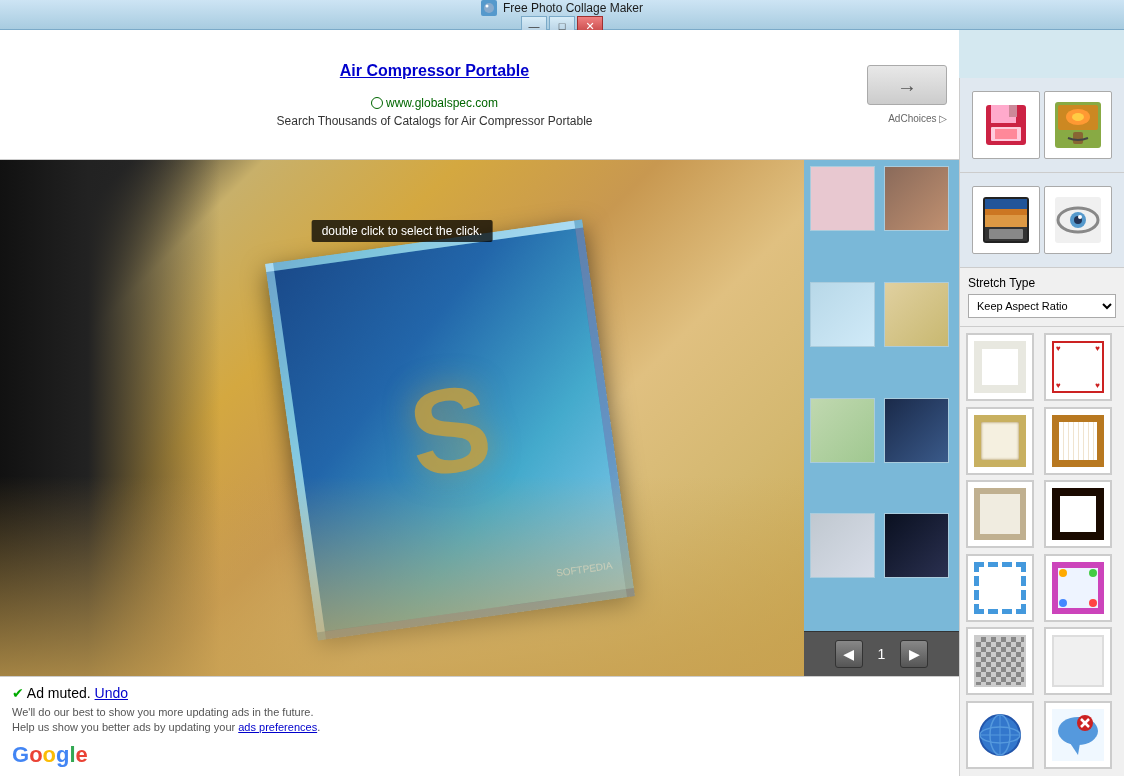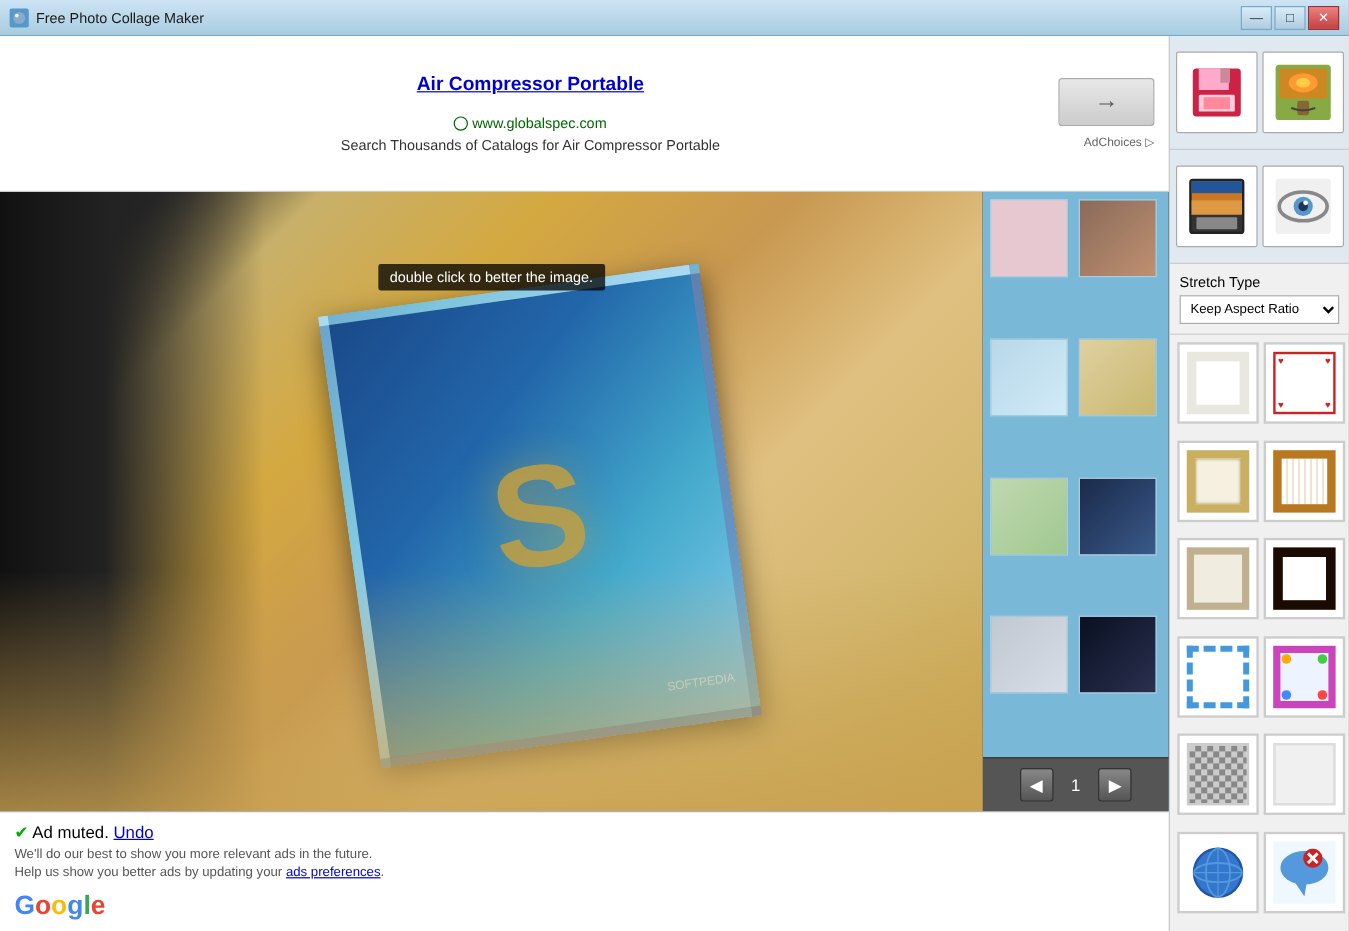--- a/index.html
+++ b/index.html
@@ -7,20 +7,21 @@
 
     
     .titlebar {
       height: 30px;
       background: linear-gradient(to bottom, #cde4f4, #a8cce0);
       display: flex;
       align-items: center;
       justify-content: space-between;
       padding: 0 8px;
       border-bottom: 1px solid #7baac8;
+      flex-direction: column;
     }
     .titlebar-left { display: flex; align-items: center; gap: 6px; }
     .titlebar-icon { width: 16px; height: 16px; background: #5599cc; border-radius: 2px; font-size: 10px; display: flex; align-items: center; justify-content: center; color: white; }
     .titlebar-title { font-size: 12px; color: #1a1a1a; }
     .titlebar-controls { display: flex; gap: 2px; }
     .titlebar-btn { width: 26px; height: 20px; border: 1px solid #7baac8; background: linear-gradient(to bottom, #d8edf8, #b0cce0); cursor: pointer; display: flex; align-items: center; justify-content: center; font-size: 11px; color: #333; }
     .titlebar-btn.close { background: linear-gradient(to bottom, #f08080, #c04040); color: white; border-color: #a03030; }
 
     
     .main-container { display: flex; height: 746px; }
@@ -71,26 +72,27 @@
     .ad-muted-desc { font-size: 11px; color: #555; line-height: 1.4; }
     .ad-prefs-link { color: #0000cc; text-decoration: underline; cursor: pointer; }
     .google-logo { margin-top: 6px; font-size: 22px; font-weight: bold; }
     .g-blue { color: #4285f4; }
     .g-red { color: #ea4335; }
     .g-yellow { color: #fbbc05; }
     .g-green { color: #34a853; }
 
     
     .right-panel {
-      width: 150px;
+      width: 165px;
       background: #f0f0f0;
       display: flex;
       flex-direction: column;
       border-left: 1px solid #ccc;
       overflow-y: auto;
+      margin-top: 48px;
     }
 
     
     .top-icons {
       display: flex;
       background: #e0e8f0;
       border-bottom: 1px solid #ccc;
       padding: 4px;
       gap: 4px;
       height: 95px;
@@ -297,21 +299,21 @@
 
           <div style="position:absolute;top:0;left:0;width:220px;bottom:0;background:linear-gradient(to right, #111 0%, #222 40%, transparent 100%);"></div>
 
           <div style="position:absolute;top:80px;left:290px;width:320px;height:380px;background:linear-gradient(135deg, #1a4a8a, #2266aa, #44aacc, #88ccee);border:8px solid rgba(255,255,255,0.3);transform:rotate(-8deg);box-shadow:0 8px 24px rgba(0,0,0,0.5);">
             <div style="position:absolute;top:50%;left:50%;transform:translate(-50%,-50%);font-size:120px;font-weight:900;color:rgba(200,160,60,0.8);text-shadow:0 0 30px rgba(200,160,60,0.5);">S</div>
             <div style="position:absolute;bottom:20px;right:10px;font-size:10px;color:rgba(255,255,255,0.6);">SOFTPEDIA</div>
           </div>
 
           <div style="position:absolute;bottom:0;left:0;right:0;height:200px;background:linear-gradient(to top, rgba(200,160,80,0.8), transparent);"></div>
 
-          <div class="select-image-tooltip">double click to better the image.</div>
+          <div class="select-image-tooltip">double click to select the click.</div>
         </div>
       </div>
 
       <div class="thumb-panel">
         <div class="thumb-grid">
           <div class="thumb-item tb-pink"></div>
           <div class="thumb-item tb-ornate"></div>
           <div class="thumb-item tb-blue-gradient"></div>
           <div class="thumb-item tb-sandy"></div>
           <div class="thumb-item tb-green-pattern"></div>
@@ -326,21 +328,21 @@
         </div>
       </div>
     </div>
 
     <div class="ad-muted-bar">
       <div class="ad-muted-title">
         <span style="color:#00aa00;">✔</span>
         <span> Ad muted. </span>
         <a class="undo-link" style="color:#0000cc;text-decoration:underline;cursor:pointer;">Undo</a>
       </div>
-      <div class="ad-muted-desc">We'll do our best to show you more relevant ads in the future.</div>
+      <div class="ad-muted-desc">We'll do our best to show you more updating ads in the future.</div>
       <div class="ad-muted-desc">
         <span>Help us show you better ads by updating your </span><a class="ad-prefs-link">ads preferences</a><span>.</span>
       </div>
       <div class="google-logo">
         <span class="g-blue">G</span><span class="g-red">o</span><span class="g-yellow">o</span><span class="g-blue">g</span><span class="g-green">l</span><span class="g-red">e</span>
       </div>
     </div>
 
   </div>
 

